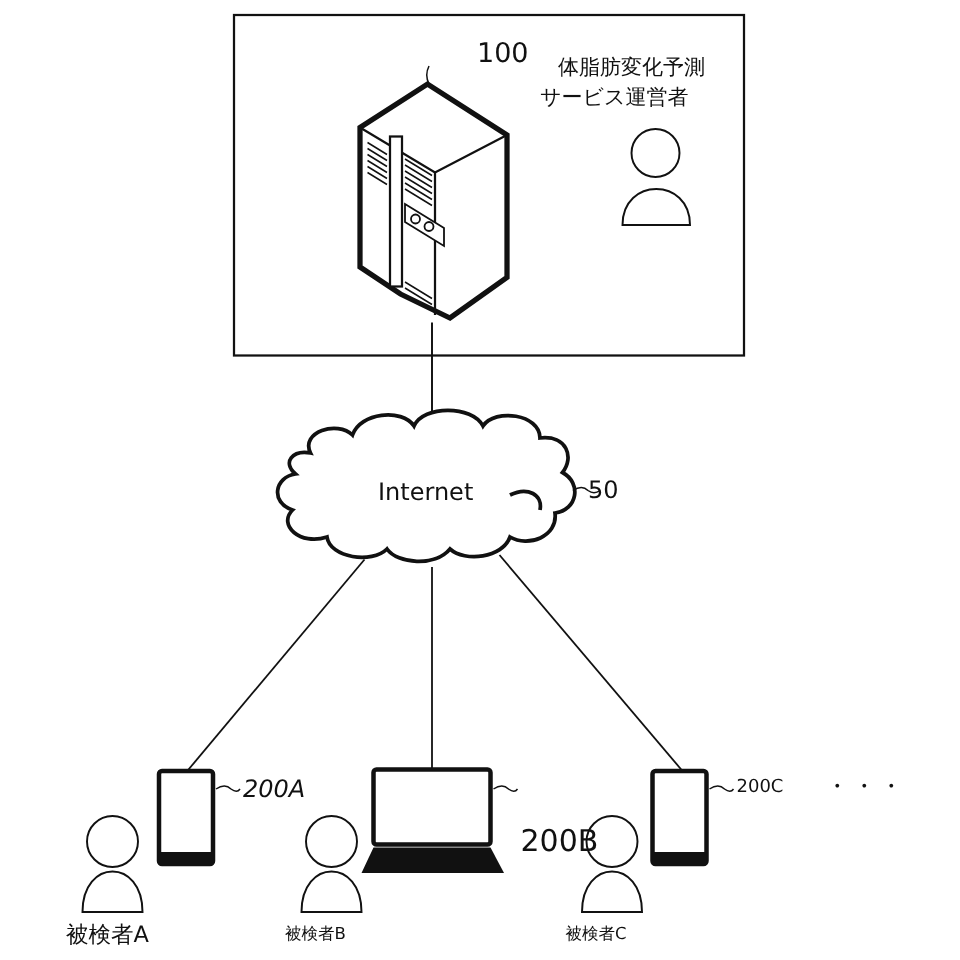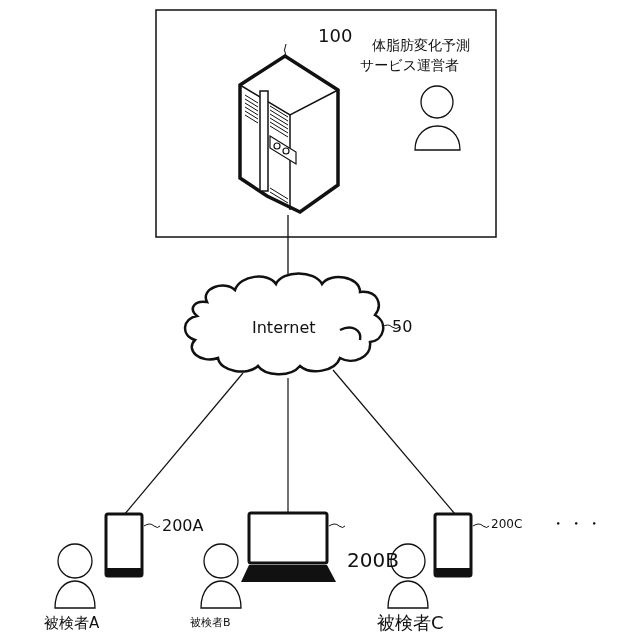--- a/index.html
+++ b/index.html
@@ -93,20 +93,20 @@
   </g>
 </svg>
 
 <div class="lbl" style="left:270px; top:27px; font-size:18px;margin-left:48px;">100</div>
 <div class="lbl jp" style="left:372px; top:36px;">体脂肪変化予測</div>
 <div class="lbl jp" style="left:360px; top:56px;">サービス運営者</div>
 
 <div class="lbl" style="left:252px; top:320px; font-size:16px;">Internet</div>
 <div class="lbl" style="left:392px; top:319px; font-size:16px;">50</div>
 
-<div class="lbl" style="left:162px; top:518px; font-size:16px;">200A</div>
+<div class="lbl" style="left:162px; top:518px; font-size:16px;font-style:italic;">200A</div>
 <div class="lbl" style="left:347px; top:518px; font-size:20px;margin-top:32px;">200B</div>
 <div class="lbl" style="left:491px; top:518px; font-size:12px;">200C</div>
 <div class="lbl" style="left:550px; top:516px; font-size:16px; letter-spacing:2px;">・・・</div>
 
 <div class="lbl jp" style="left:44px; top:614px; font-size:15px;">被検者A</div>
 <div class="lbl jp" style="left:190px; top:614px; font-size:11px;">被検者B</div>
-<div class="lbl jp" style="left:377px; top:614px; font-size:18px;">被検者C</div>
+<div class="lbl jp" style="left:377px; top:614px; font-size:11px;">被検者C</div>
 
 </body></html>

